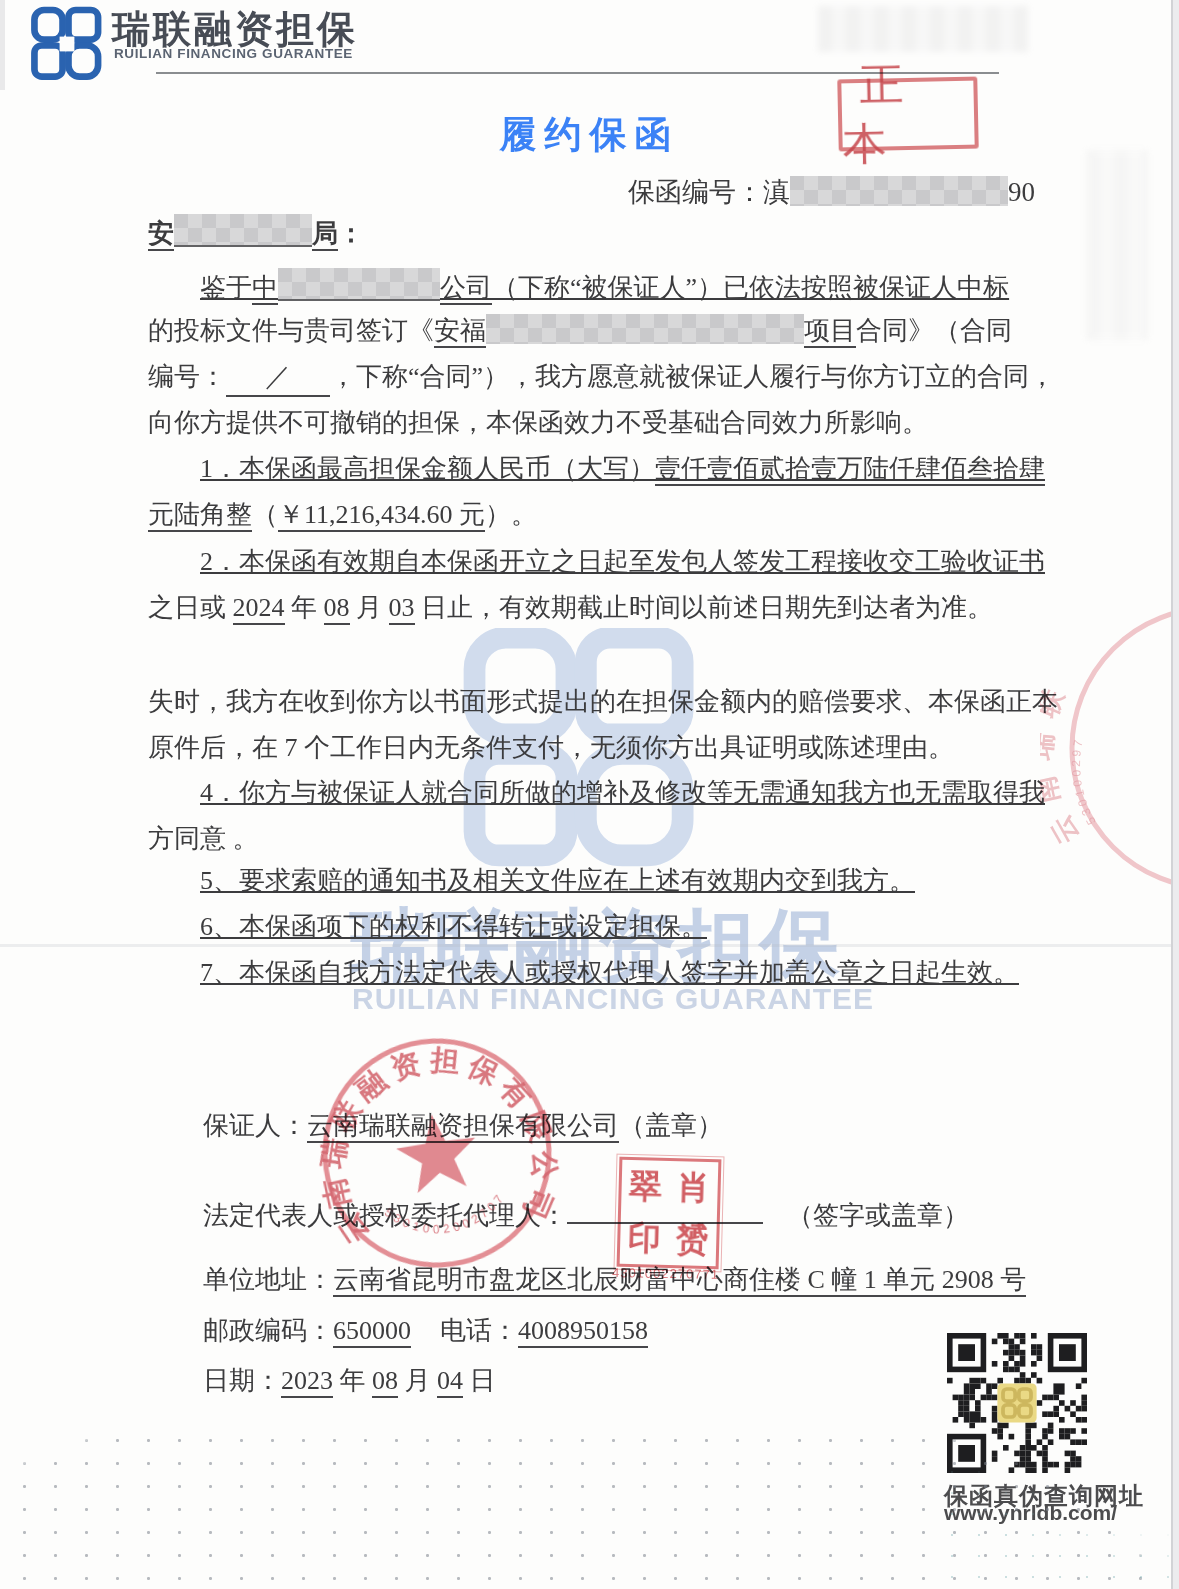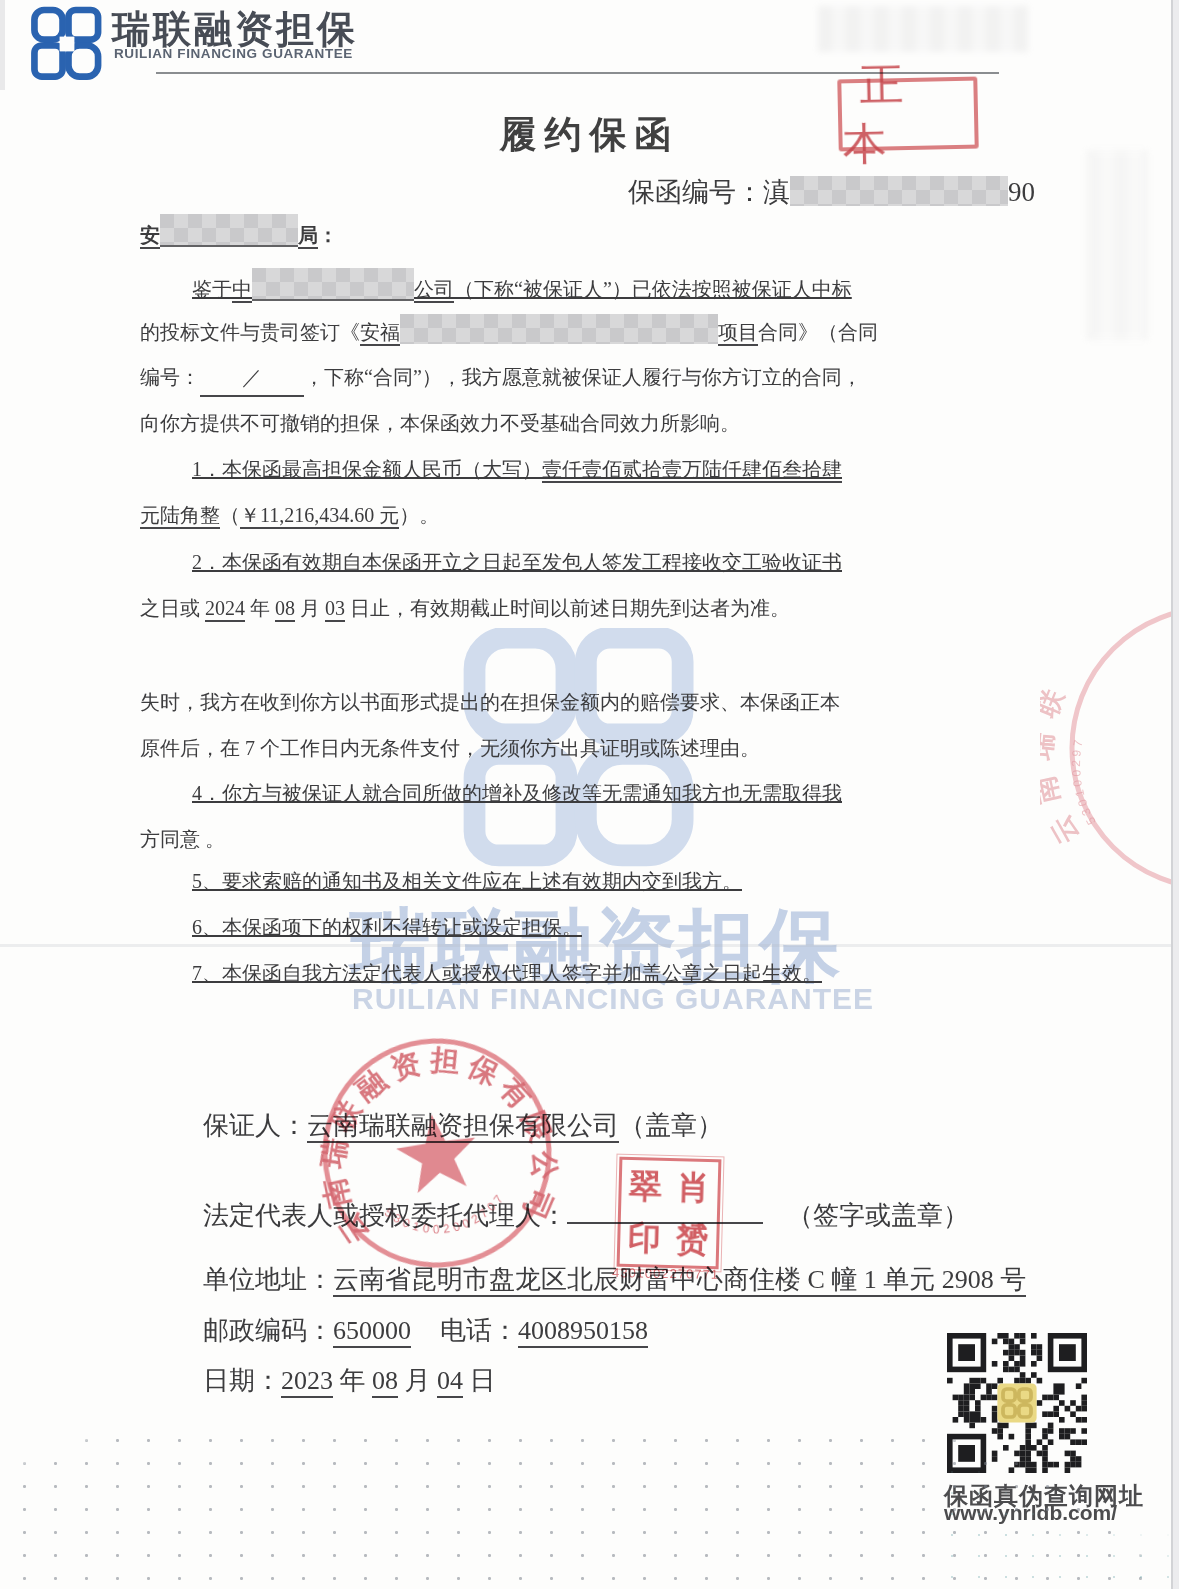--- a/index.html
+++ b/index.html
@@ -12,24 +12,24 @@
            font-weight:700;font-size:38px;letter-spacing:3px;color:#474c55;}
   #logo-en{left:114px;top:46px;font-family:"Liberation Sans","DejaVu Sans",sans-serif;
            font-weight:700;font-size:13.5px;letter-spacing:.6px;color:#5b6472;}
   #header-rule{left:156px;top:72px;width:843px;height:2px;background:#8a8d90;}
   
   .ghost{filter:blur(3px);opacity:.16;background:
      repeating-linear-gradient(90deg,#b9b9bc 0 14px,#dcdcdf 14px 28px),
      repeating-linear-gradient(0deg,rgba(0,0,0,.05) 0 12px,rgba(0,0,0,0) 12px 24px);}
   
   #title{left:0;top:110px;width:1179px;text-align:center;font-size:37px;font-weight:600;
-         letter-spacing:8px;color:#404040;}
+         letter-spacing:8px;color:#3b82f6;}
   #ref-line{left:628px;top:174px;font-size:27px;white-space:nowrap;}
   
-  .ln{position:absolute;left:140px;width:880px;white-space:nowrap;font-size:20px;line-height:34px;}
+  .ln{position:absolute;left:148px;width:880px;white-space:nowrap;font-size:26px;line-height:34px;}
   .ind{padding-left:52px;text-decoration:underline;}
   .u{border-bottom:2px solid #47474a;padding-bottom:1px;}
   .blk{display:inline-block;text-align:center;}
   .px{display:inline-block;height:30px;vertical-align:-5px;opacity:.85;
       background:repeating-conic-gradient(#d2d2d3 0% 25%,#c1c1c3 0% 50%) 0 0/28px 28px,
                  linear-gradient(#e6e6e8,#d8d8da);}
   
   .sig{position:absolute;left:203px;font-size:26px;white-space:nowrap;}
   
   #wm-icon{left:450px;top:628px;width:262px;height:242px;opacity:.34;}

